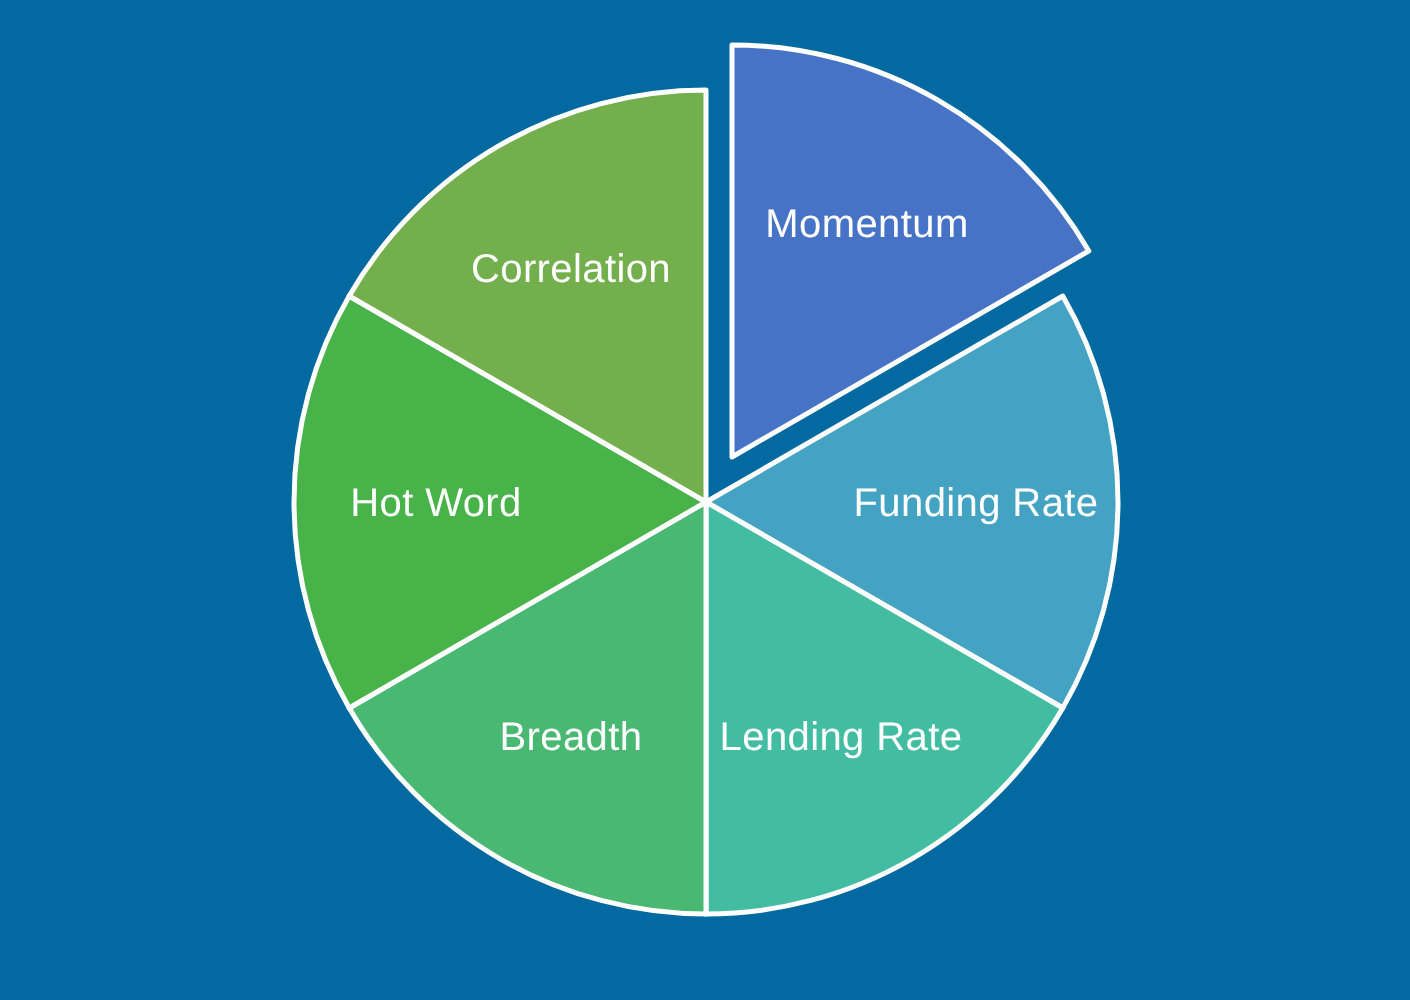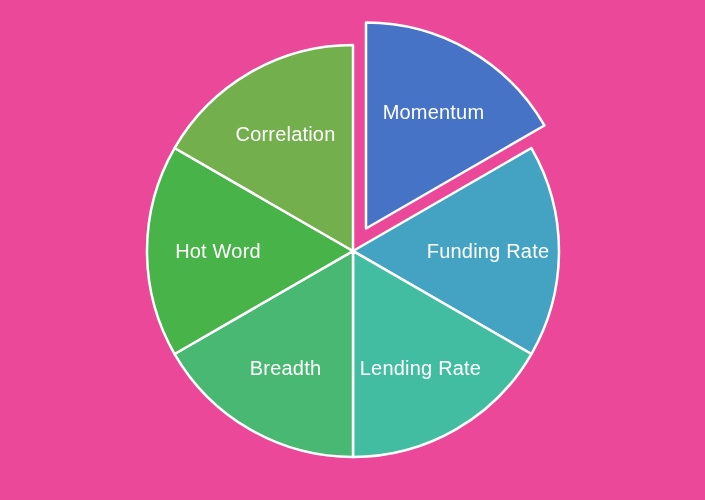--- a/index.html
+++ b/index.html
@@ -4,21 +4,21 @@
 <style>
   html, body {
     margin: 0;
     padding: 0;
     background: #ffffff;
   }
   .stage {
     position: relative;
     width: 705px;
     height: 500px;
-    background: #ec4899;
+    background: #0369a1;
     overflow: hidden;
     font-family: "Liberation Sans", sans-serif;
   }
   svg.pie {
     display: block;
     width: 705px;
     height: 500px;
   }
   svg.pie text {
     font-family: "Liberation Sans", sans-serif;

